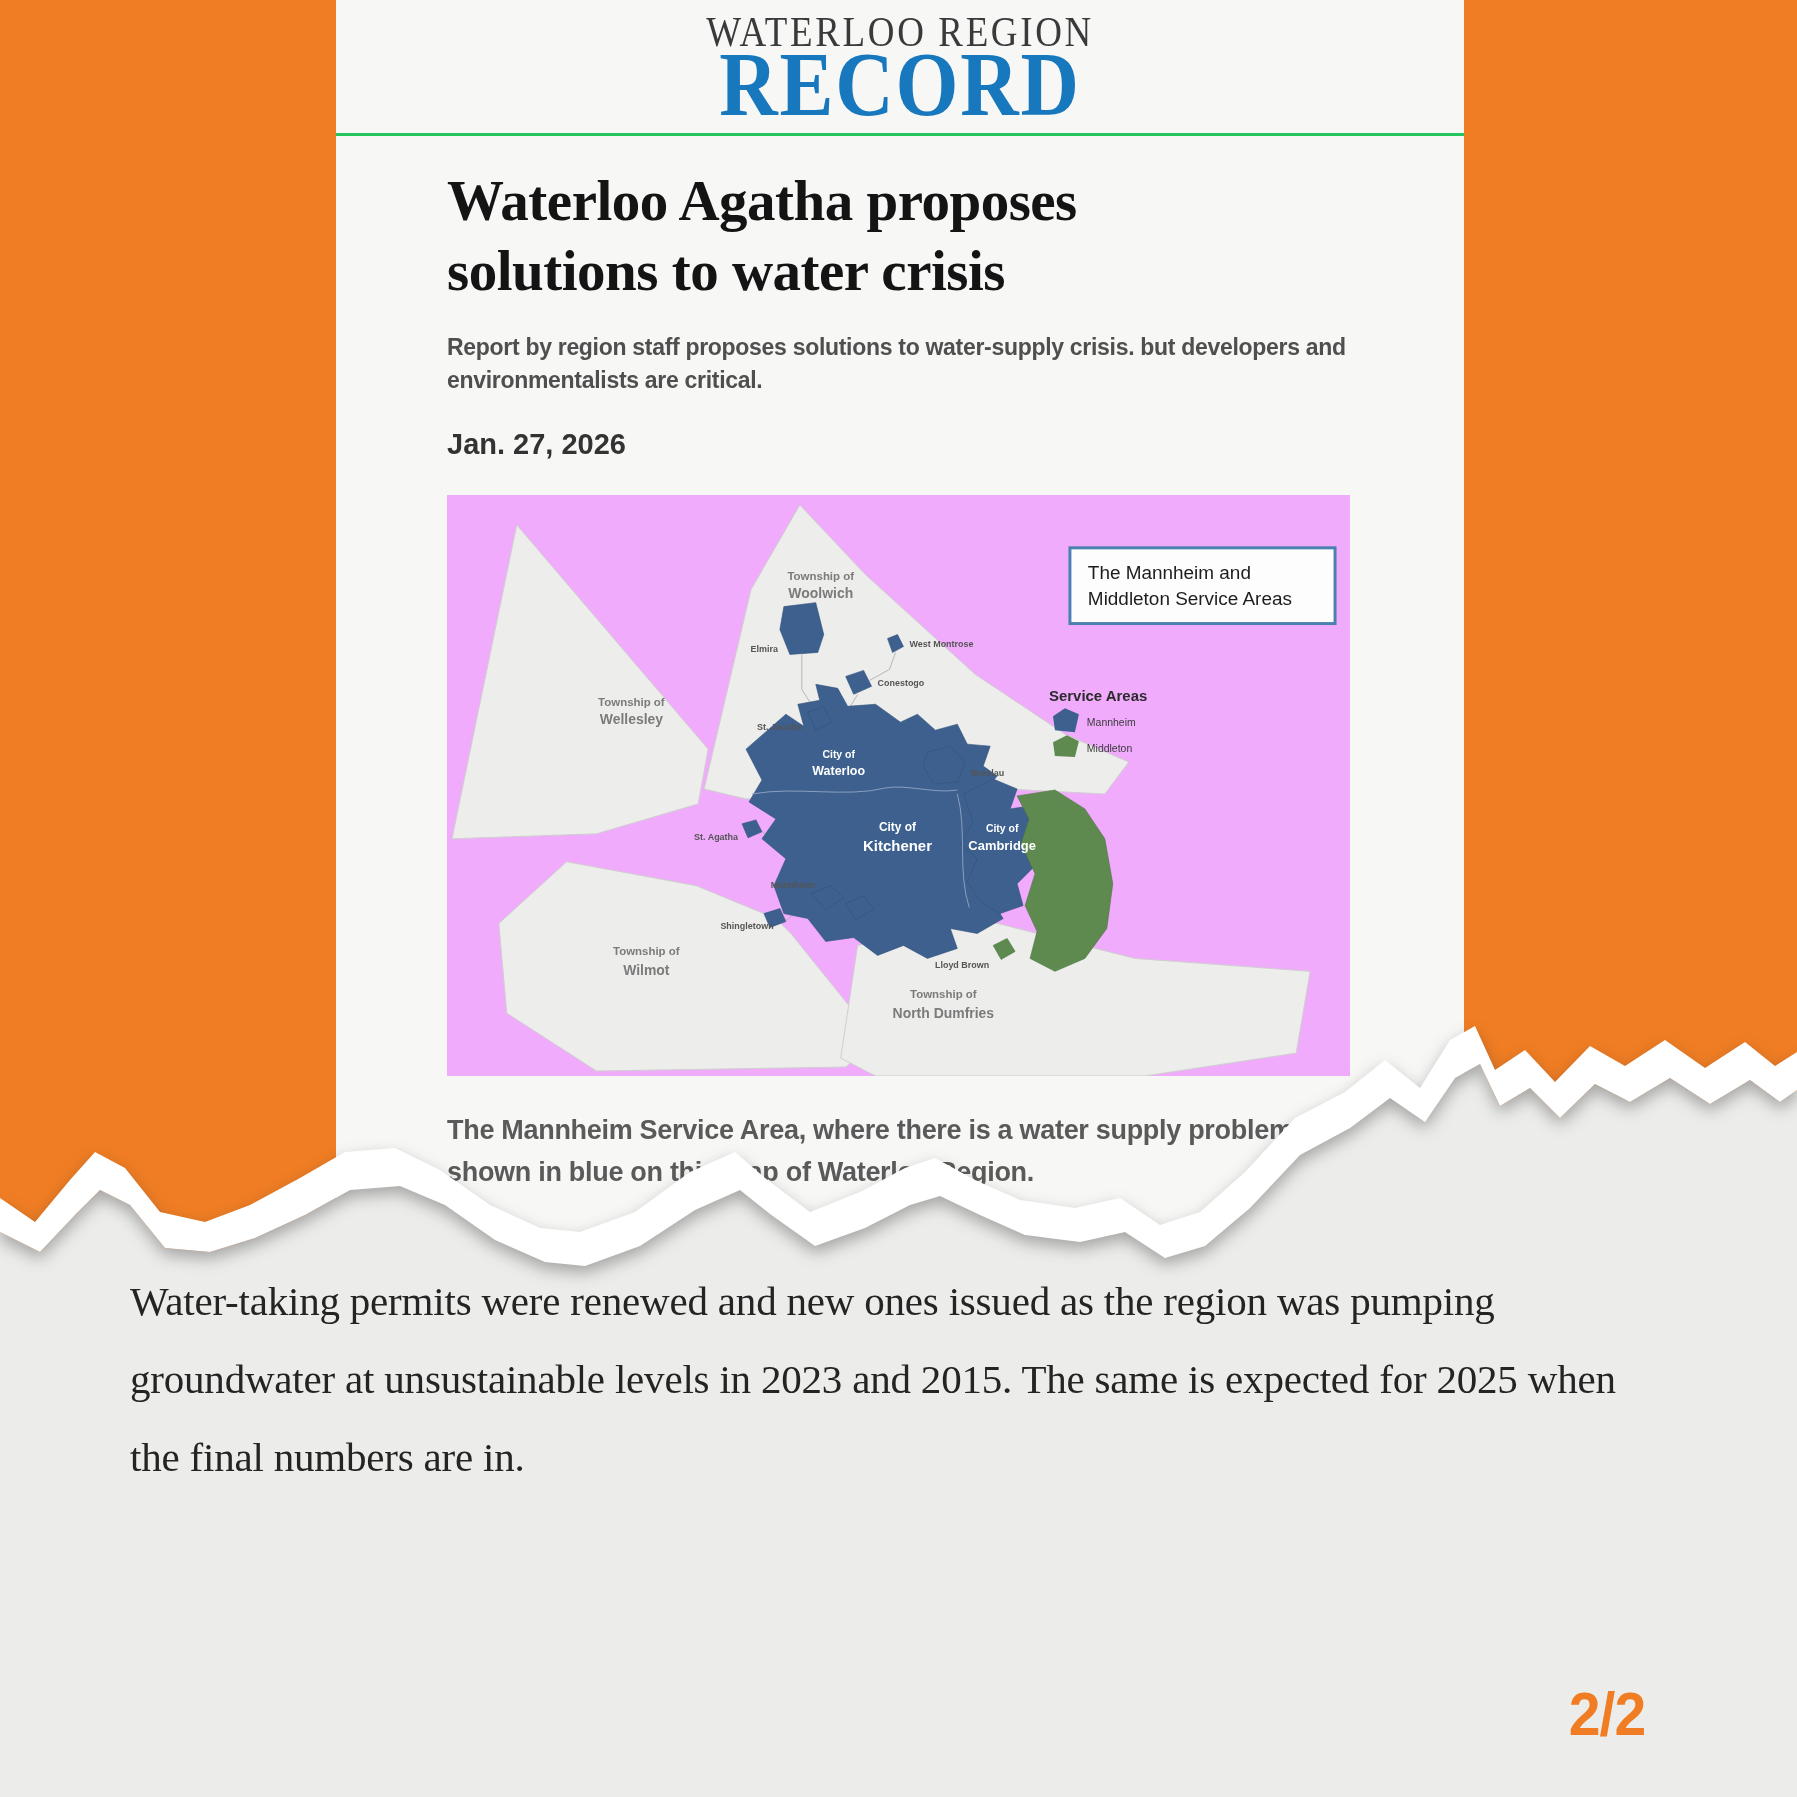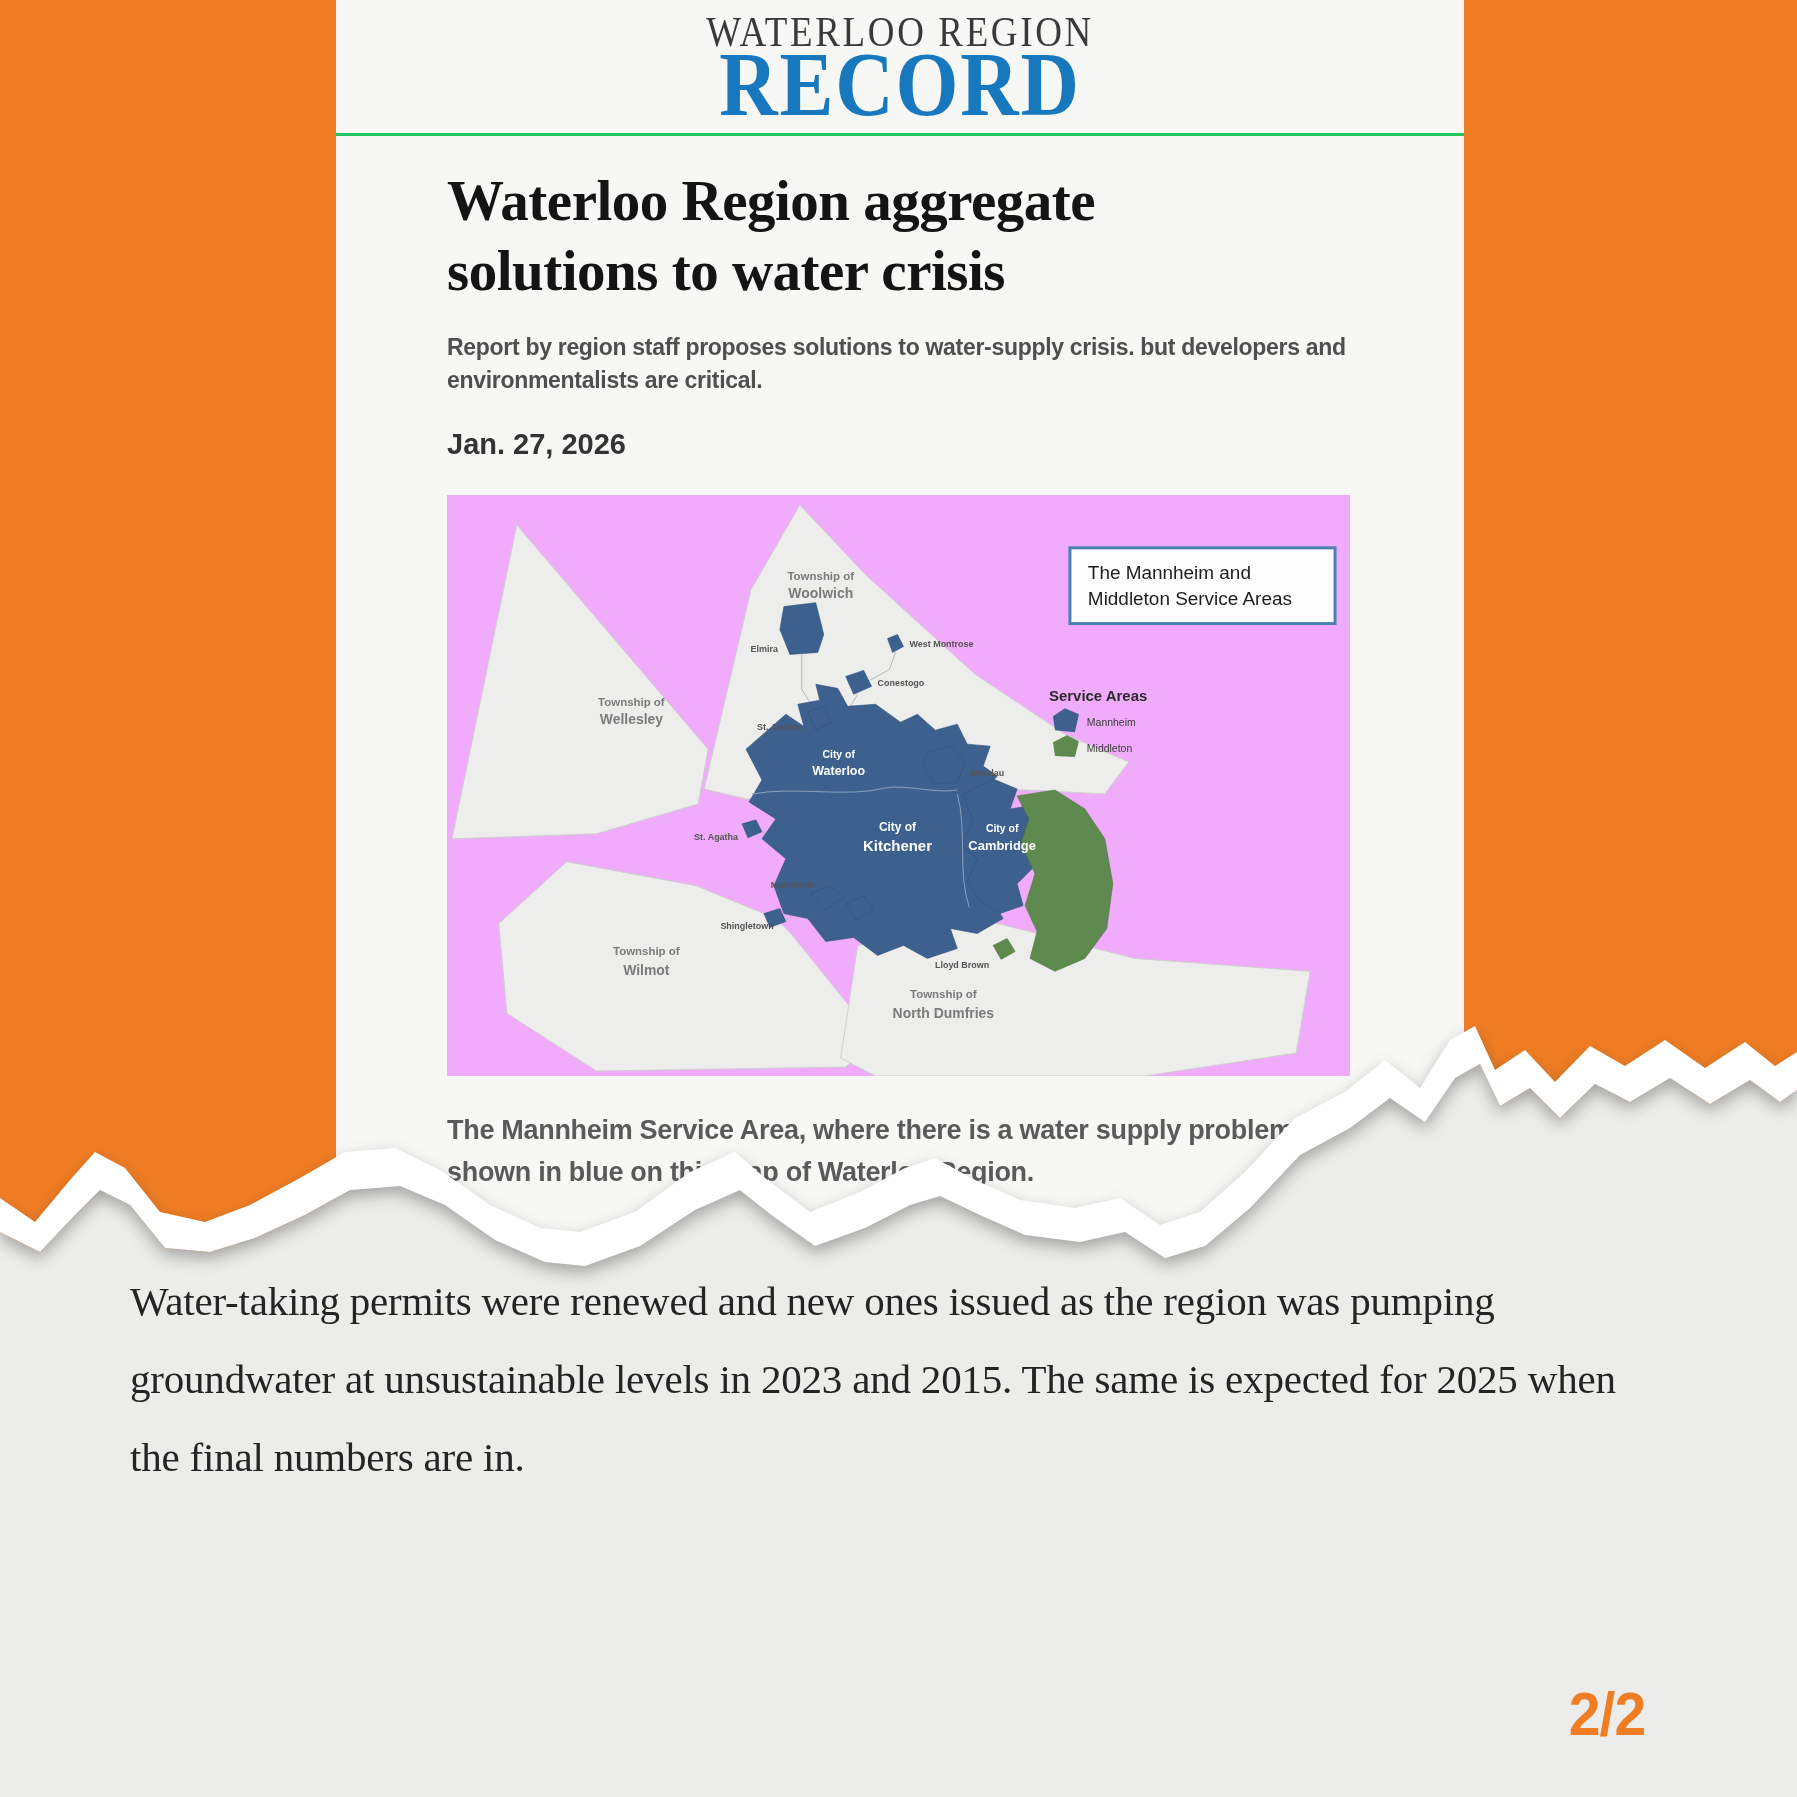--- a/index.html
+++ b/index.html
@@ -104,21 +104,21 @@
 <div class="canvas">
 
   <div class="article-sheet">
 
     <div class="masthead">
       <div class="masthead-kicker">WATERLOO REGION</div>
       <div class="masthead-title">RECORD</div>
     </div>
 
     <div class="article-content">
-      <div class="headline">Waterloo Region aggregate solutions to water crisis</div>
+      <div class="headline">Waterloo Agatha proposes solutions to water crisis</div>
       <div class="subhead">Report by region staff proposes solutions to water-supply crisis. but developers and environmentalists are critical.</div>
       <div class="date">Jan. 27, 2026</div>
 
       <div class="map-panel">
         <svg viewBox="0 0 906 583" preserveAspectRatio="none">
 
           <path class="town-shape" d="M258,295 L305,95 L354,10 L420,80 L530,180 L620,240 L684,268 L660,300 L560,295 L470,300 L360,302 L300,305 Z"></path>
           <path class="town-shape" d="M5,345 L70,30 L262,255 L252,310 L150,340 Z"></path>
           <path class="town-shape" d="M52,430 L120,368 L250,392 L330,425 L345,440 L432,548 L400,574 L150,578 L60,520 Z"></path>
           <path class="town-shape" d="M395,565 L412,452 L545,428 L690,465 L866,478 L852,560 L700,583 L430,583 Z"></path>

